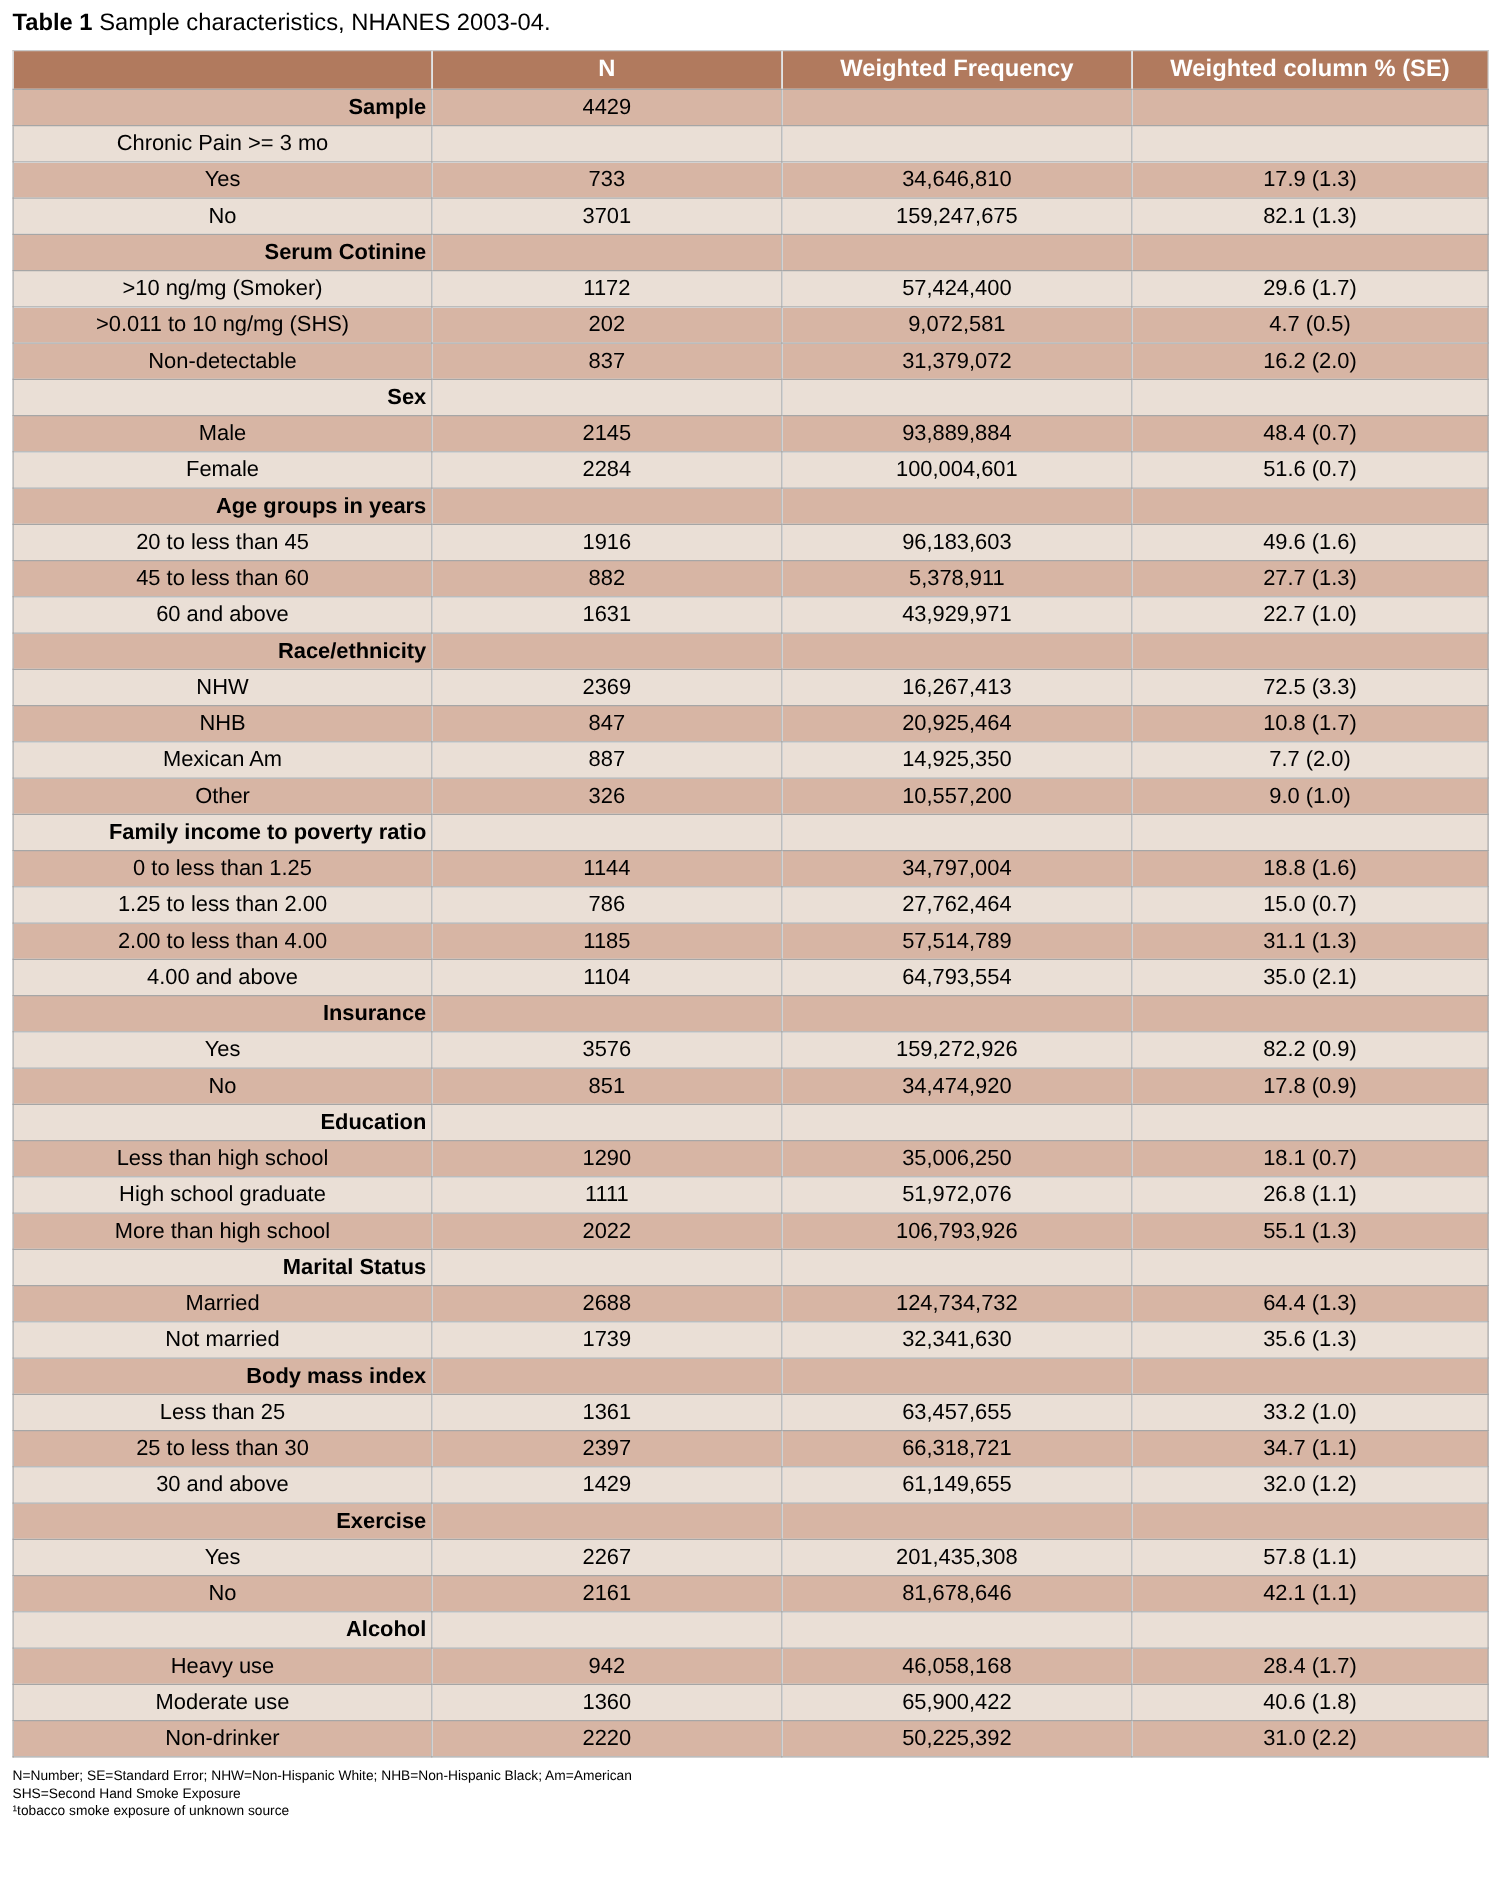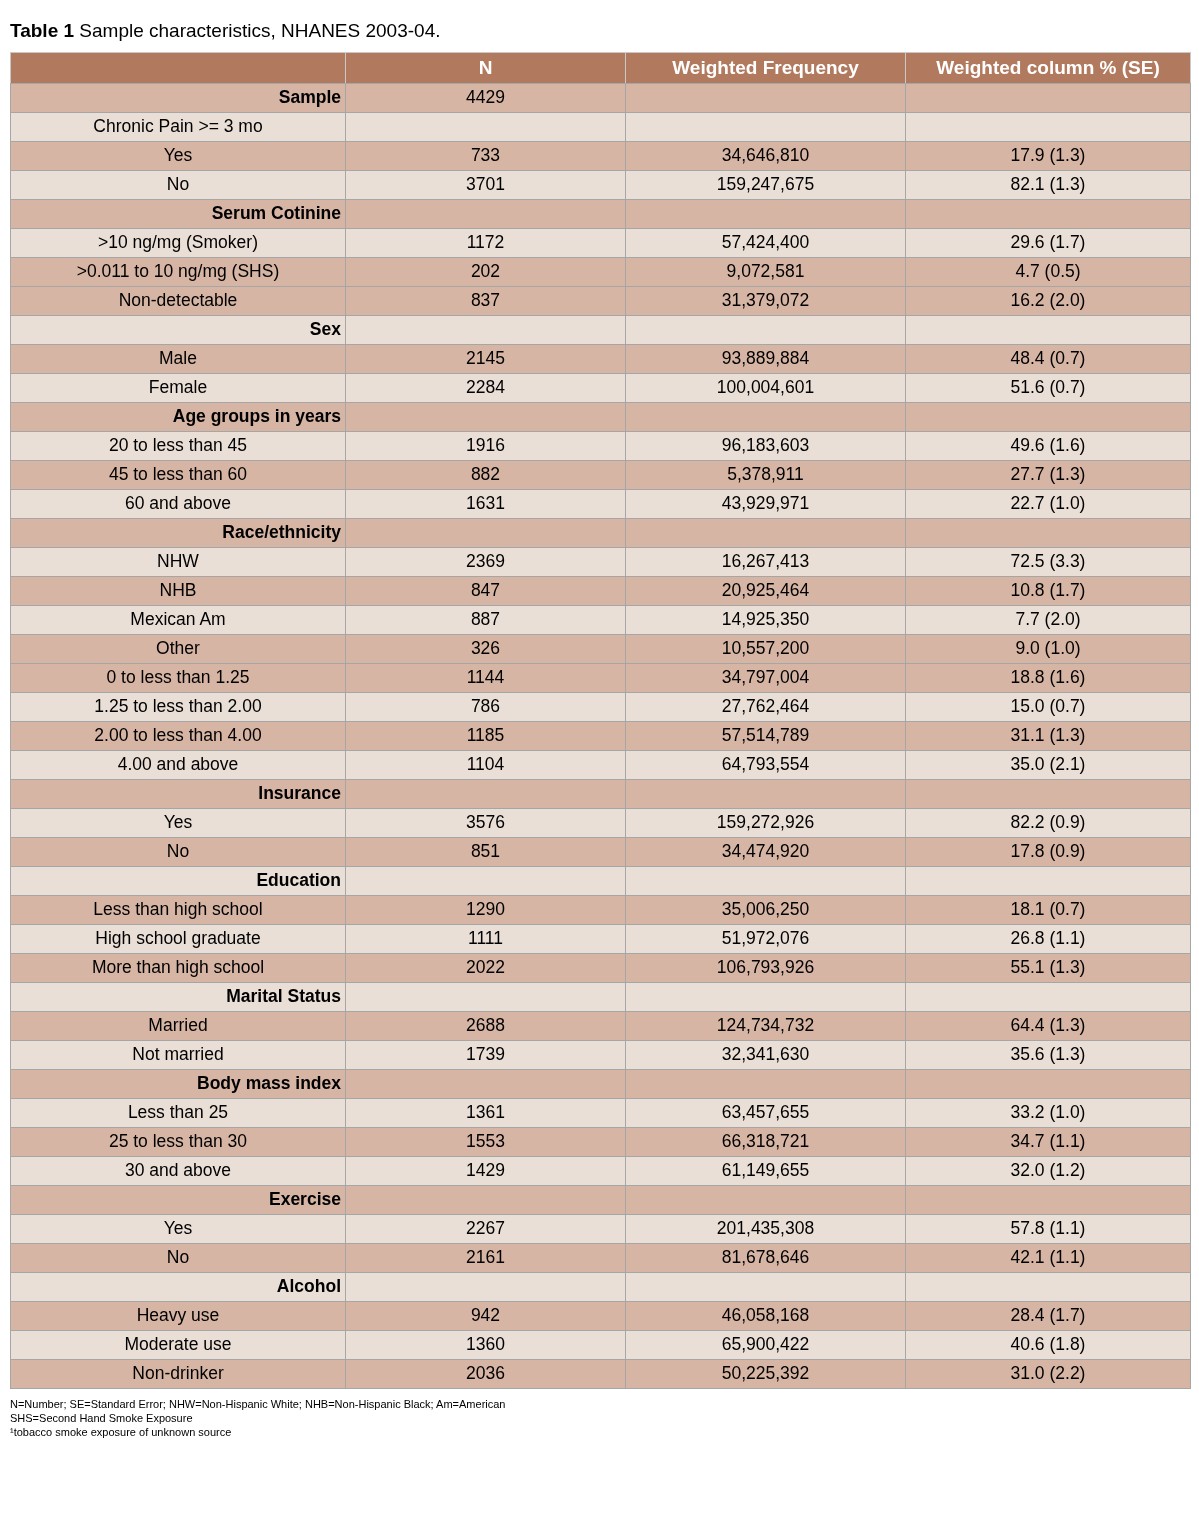--- a/index.html
+++ b/index.html
@@ -13,21 +13,21 @@
   * { margin: 0; padding: 0; box-sizing: border-box; }
   body {
     background: #ffffff;
     font-family: "Liberation Sans", sans-serif;
     color: var(--text);
   }
   .page {
     width: 1199px;
     height: 1523px;
     background: #ffffff;
-    padding: 20px 9px 0 10px;
+    padding: 8px 9px 0 10px;
   }
   .title {
     font-size: 19px;
     line-height: 1.2;
     margin-bottom: 9px;
     color: #000;
   }
   .title .title-prefix { font-weight: bold; }
   table.char-table {
     border-collapse: collapse;
@@ -202,20 +202,26 @@
       <td class="col-n">887</td>
       <td class="col-wf">14,925,350</td>
       <td class="col-pct">7.7 (2.0)</td>
     </tr>
         <tr class="row-dark">
       <td class="col-label">Other</td>
       <td class="col-n">326</td>
       <td class="col-wf">10,557,200</td>
       <td class="col-pct">9.0 (1.0)</td>
     </tr>
+        <tr class="row-light row-category">
+      <td class="col-label">Family income to poverty ratio</td>
+      <td class="col-n"></td>
+      <td class="col-wf"></td>
+      <td class="col-pct"></td>
+    </tr>
         <tr class="row-dark">
       <td class="col-label">0 to less than 1.25</td>
       <td class="col-n">1144</td>
       <td class="col-wf">34,797,004</td>
       <td class="col-pct">18.8 (1.6)</td>
     </tr>
         <tr class="row-light">
       <td class="col-label">1.25 to less than 2.00</td>
       <td class="col-n">786</td>
       <td class="col-wf">27,762,464</td>
@@ -300,21 +306,21 @@
       <td class="col-pct"></td>
     </tr>
         <tr class="row-light">
       <td class="col-label">Less than 25</td>
       <td class="col-n">1361</td>
       <td class="col-wf">63,457,655</td>
       <td class="col-pct">33.2 (1.0)</td>
     </tr>
         <tr class="row-dark">
       <td class="col-label">25 to less than 30</td>
-      <td class="col-n">1553</td>
+      <td class="col-n">2397</td>
       <td class="col-wf">66,318,721</td>
       <td class="col-pct">34.7 (1.1)</td>
     </tr>
         <tr class="row-light">
       <td class="col-label">30 and above</td>
       <td class="col-n">1429</td>
       <td class="col-wf">61,149,655</td>
       <td class="col-pct">32.0 (1.2)</td>
     </tr>
         <tr class="row-dark row-category">
@@ -348,21 +354,21 @@
       <td class="col-pct">28.4 (1.7)</td>
     </tr>
         <tr class="row-light">
       <td class="col-label">Moderate use</td>
       <td class="col-n">1360</td>
       <td class="col-wf">65,900,422</td>
       <td class="col-pct">40.6 (1.8)</td>
     </tr>
         <tr class="row-dark">
       <td class="col-label">Non-drinker</td>
-      <td class="col-n">2036</td>
+      <td class="col-n">2220</td>
       <td class="col-wf">50,225,392</td>
       <td class="col-pct">31.0 (2.2)</td>
     </tr>
       </tbody>
   </table>
 
   <div class="footnotes">
     <div>N=Number; SE=Standard Error; NHW=Non-Hispanic White; NHB=Non-Hispanic Black; Am=American</div>
     <div>SHS=Second Hand Smoke Exposure</div>
     <div>¹tobacco smoke exposure of unknown source</div>

